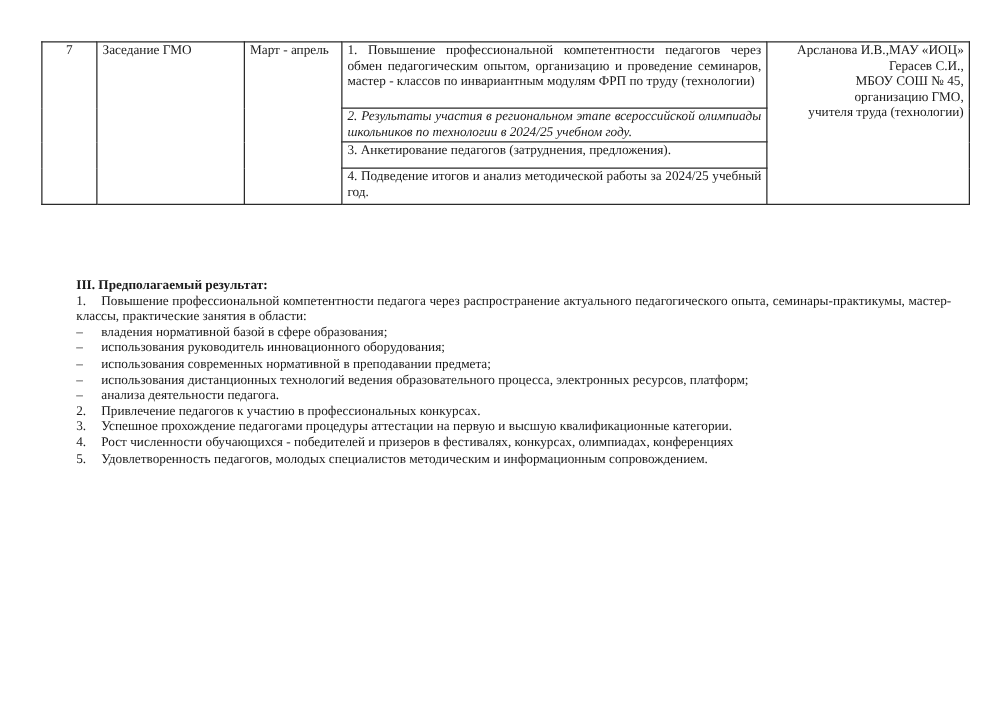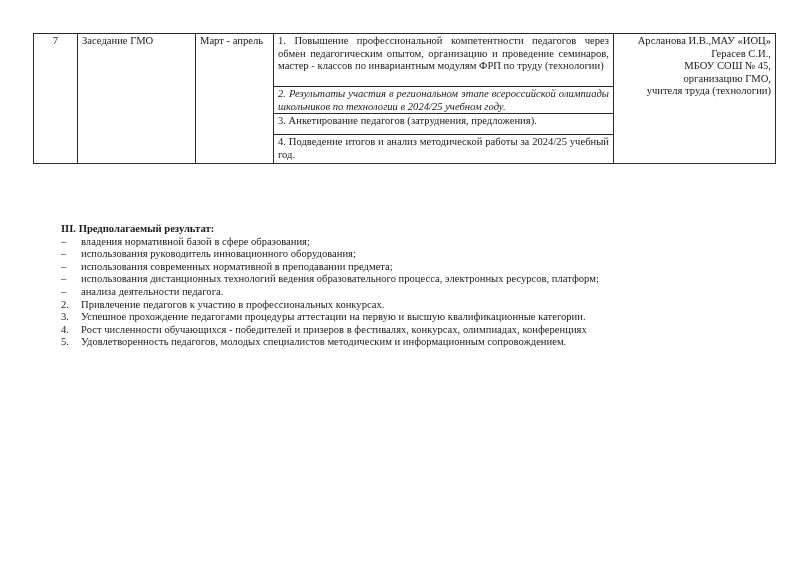--- a/index.html
+++ b/index.html
@@ -56,20 +56,23 @@
       <td class="c-topic">3. Анкетирование педагогов (затруднения, предложения).</td>
     </tr>
     <tr class="r4">
       <td class="c-topic">4. Подведение итогов и анализ методической работы за 2024/25 учебный год.</td>
     </tr>
   </tbody>
     </table>
 
   <div class="results">
     <div class="heading">III. Предполагаемый результат:</div>
+    <div class="intro">
+      <span class="num">1.</span><span>Повышение профессиональной компетентности педагога через распространение актуального педагогического опыта, семинары-практикумы, мастер-классы, практические занятия в области:</span>
+    </div>
 
     <div class="line">
       <span class="marker">–</span>
       <span class="txt">владения нормативной базой в сфере образования;</span>
     </div>
     <div class="line">
       <span class="marker">–</span>
       <span class="txt">использования руководитель инновационного оборудования;</span>
     </div>
     <div class="line">

